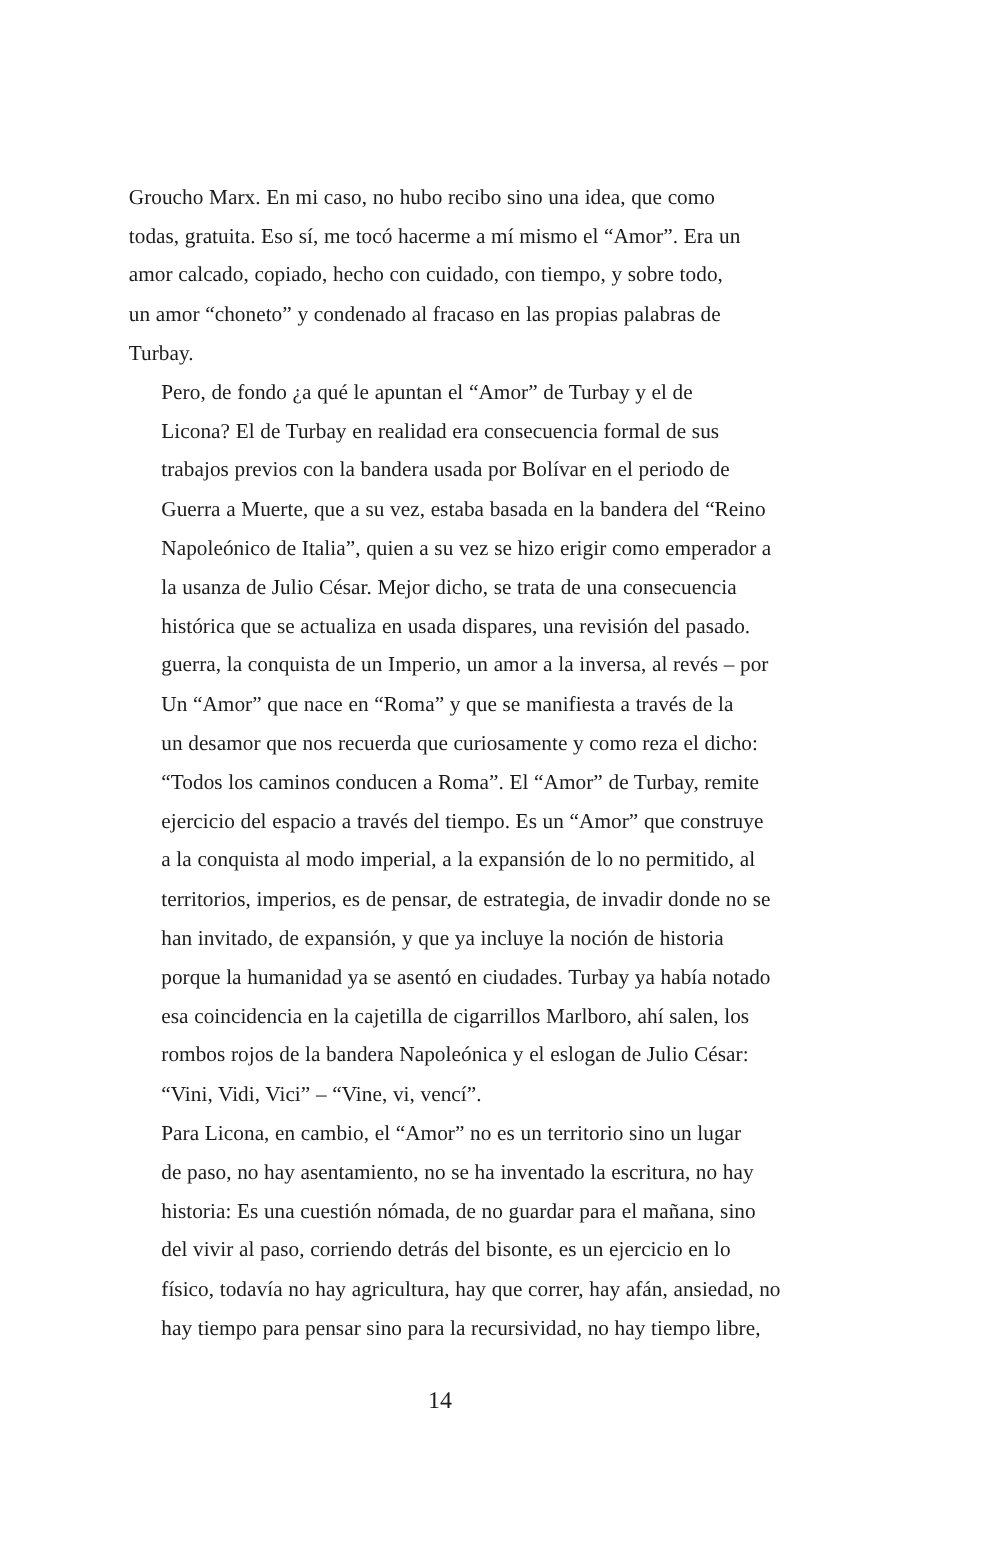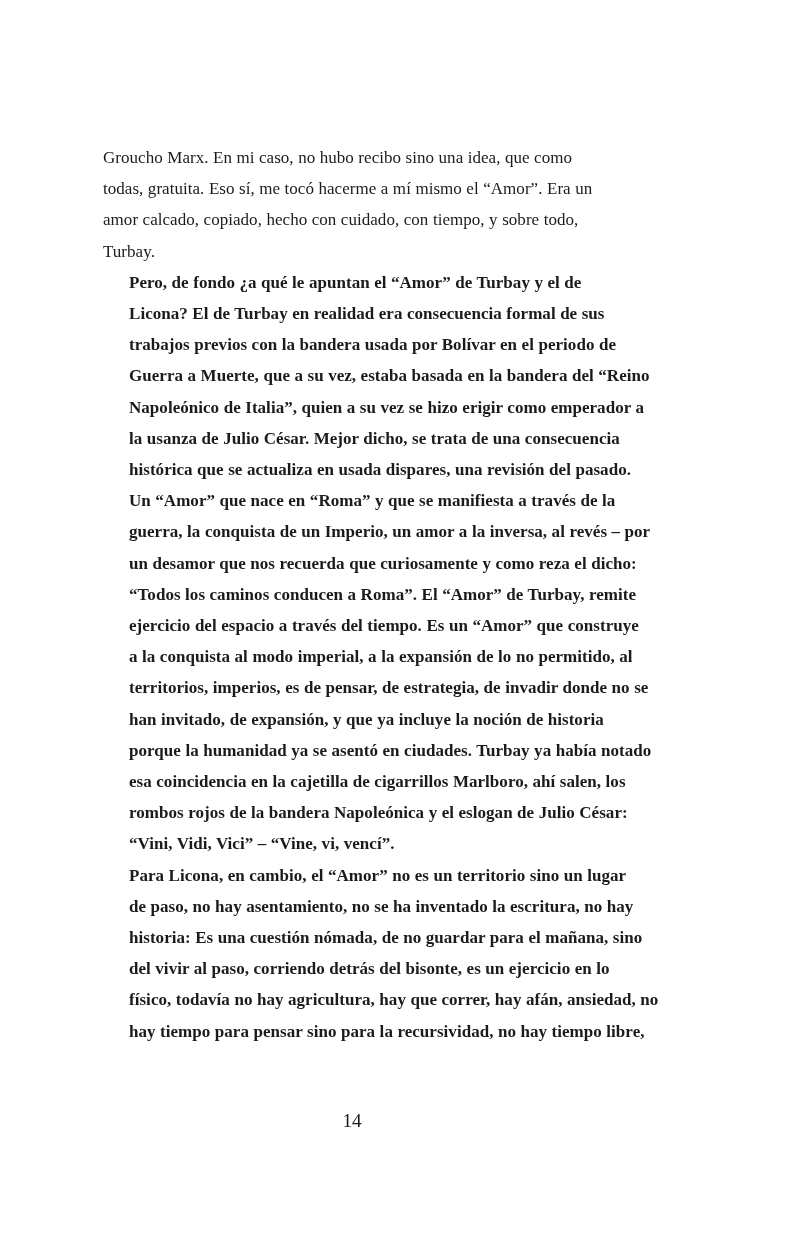--- a/index.html
+++ b/index.html
@@ -31,21 +31,20 @@
     margin: 0;
     font-size: 17px;
     line-height: 31.2px;
     text-align: left;
     color: #1b1b1b;
     letter-spacing: 0.04px;
     word-spacing: 0.2px;
   }
   .para.indented {
     text-indent: 26px;
-    font-weight: bold;
   }
   .line {
     display: block;
     white-space: pre;
   }
   .page-number {
     position: absolute;
     left: 0;
     top: 1108px;
     width: 704px;
@@ -59,32 +58,33 @@
 </head>
 <body>
 
 <div class="page">
 
   <div class="text-block">
     <p class="para">
         <span class="line">Groucho Marx. En mi caso, no hubo recibo sino una idea, que como</span>
         <span class="line">todas, gratuita. Eso sí, me tocó hacerme a mí mismo el “Amor”. Era un</span>
         <span class="line">amor calcado, copiado, hecho con cuidado, con tiempo, y sobre todo,</span>
+        <span class="line">un amor “choneto” y condenado al fracaso en las propias palabras de</span>
         <span class="line">Turbay.</span>
       </p>
     <p class="para indented">
         <span class="line">Pero, de fondo ¿a qué le apuntan el “Amor” de Turbay y el de</span>
         <span class="line">Licona? El de Turbay en realidad era consecuencia formal de sus</span>
         <span class="line">trabajos previos con la bandera usada por Bolívar en el periodo de</span>
         <span class="line">Guerra a Muerte, que a su vez, estaba basada en la bandera del “Reino</span>
         <span class="line">Napoleónico de Italia”, quien a su vez se hizo erigir como emperador a</span>
         <span class="line">la usanza de Julio César. Mejor dicho, se trata de una consecuencia</span>
         <span class="line">histórica que se actualiza en usada dispares, una revisión del pasado.</span>
+        <span class="line">guerra, la conquista de un Imperio, un amor a la inversa, al revés – por</span>
         <span class="line">Un “Amor” que nace en “Roma” y que se manifiesta a través de la</span>
-        <span class="line">guerra, la conquista de un Imperio, un amor a la inversa, al revés – por</span>
         <span class="line">un desamor que nos recuerda que curiosamente y como reza el dicho:</span>
         <span class="line">“Todos los caminos conducen a Roma”. El “Amor” de Turbay, remite</span>
         <span class="line">ejercicio del espacio a través del tiempo. Es un “Amor” que construye</span>
         <span class="line">a la conquista al modo imperial, a la expansión de lo no permitido, al</span>
         <span class="line">territorios, imperios, es de pensar, de estrategia, de invadir donde no se</span>
         <span class="line">han invitado, de expansión, y que ya incluye la noción de historia</span>
         <span class="line">porque la humanidad ya se asentó en ciudades. Turbay ya había notado</span>
         <span class="line">esa coincidencia en la cajetilla de cigarrillos Marlboro, ahí salen, los</span>
         <span class="line">rombos rojos de la bandera Napoleónica y el eslogan de Julio César:</span>
         <span class="line">“Vini, Vidi, Vici” – “Vine, vi, vencí”.</span>

